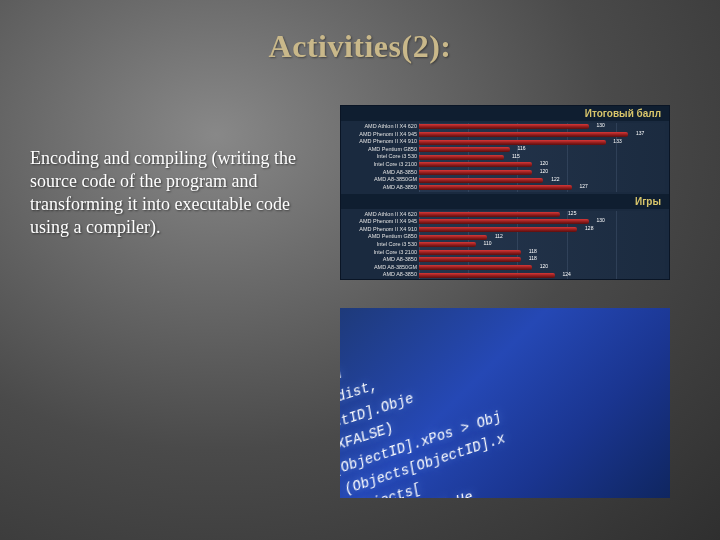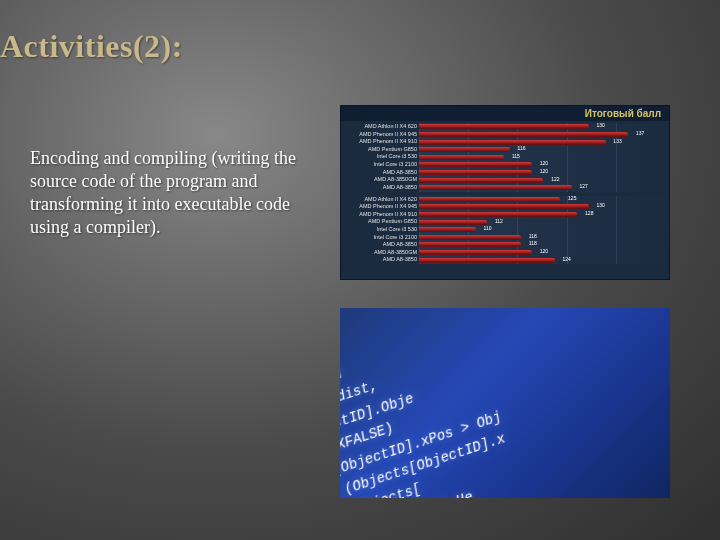--- a/index.html
+++ b/index.html
@@ -5,20 +5,21 @@
   * { margin: 0; padding: 0; box-sizing: border-box; }
   body {
     width: 720px;
     height: 540px;
     background: radial-gradient(ellipse at 30% 25%, #888888 0%, #6b6b6b 25%, #4a4a4a 55%, #2f2f2f 100%);
     font-family: Georgia, 'Times New Roman', serif;
     overflow: hidden;
     position: relative;
   }
   .title {
+    text-align: center;
     color: #c9b88a;
     font-size: 32px;
     font-weight: bold;
     padding-top: 28px;
     letter-spacing: 0.5px;
     text-shadow: 1px 1px 2px rgba(0,0,0,0.4);
   }
   .content {
     display: flex;
     margin-top: 40px;
@@ -177,20 +178,21 @@
               <span class="val">120</span>
             </div>
             <div class="bar" style="width: 50.6%;">
               <span class="val">122</span>
             </div>
             <div class="bar" style="width: 62.1%;">
               <span class="val">127</span>
             </div>
           </div>
       </div>
+      <div class="chart-header">Игры</div>
       <div class="chart-body">
         <div class="chart-labels" id="labels2">
             <div class="chart-label">AMD Athlon II X4 620</div>
             <div class="chart-label">AMD Phenom II X4 945</div>
             <div class="chart-label">AMD Phenom II X4 910</div>
             <div class="chart-label">AMD Pentium G850</div>
             <div class="chart-label">Intel Core i3 530</div>
             <div class="chart-label">Intel Core i3 2100</div>
             <div class="chart-label">AMD A8-3850</div>
             <div class="chart-label">AMD A8-3850GM</div>

